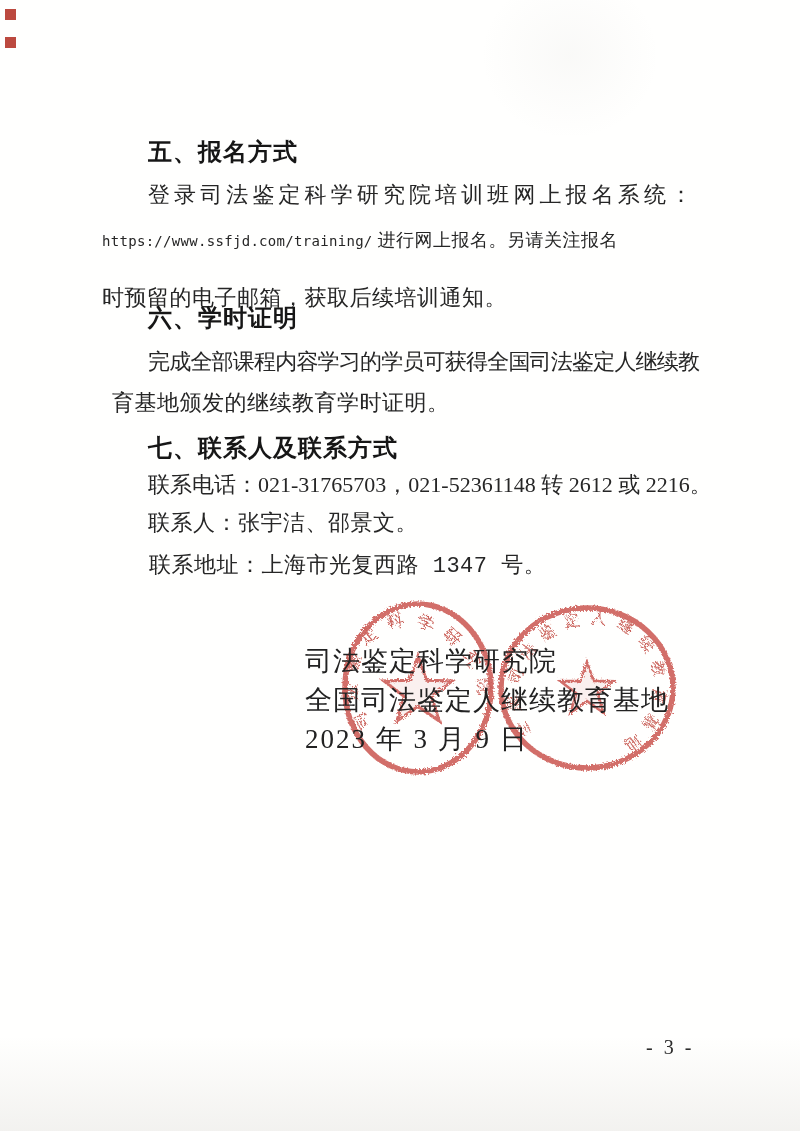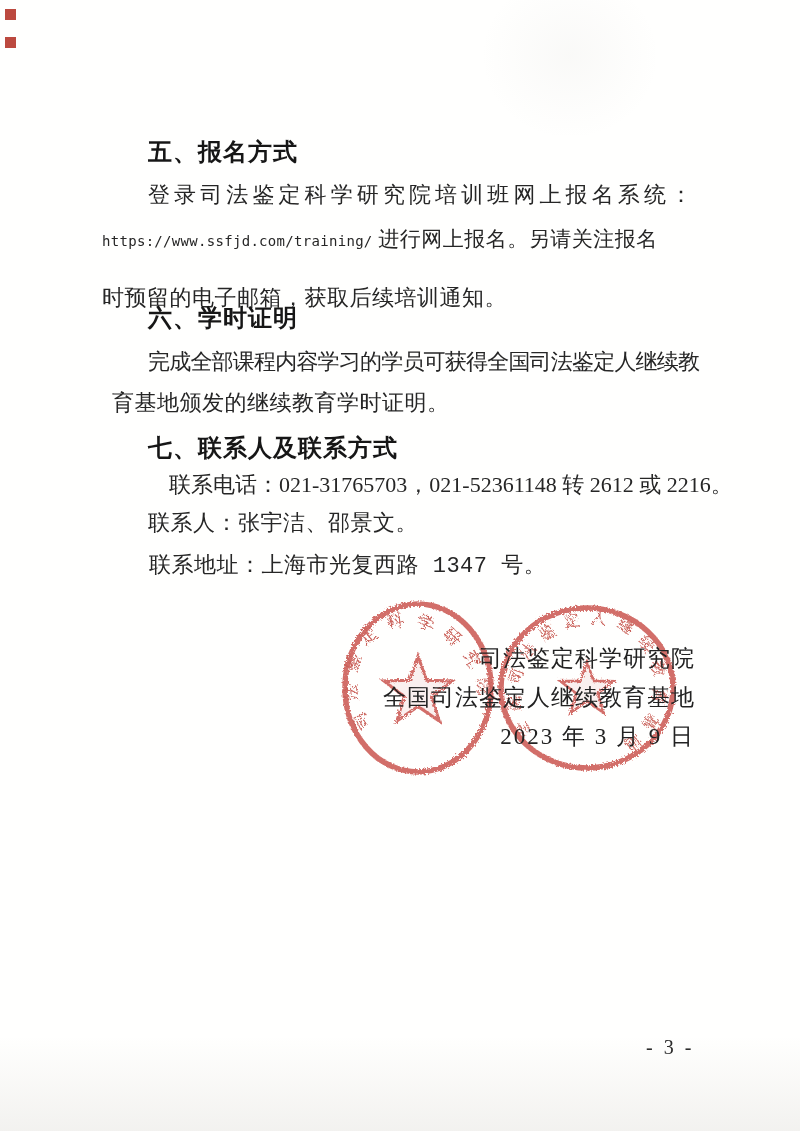--- a/index.html
+++ b/index.html
@@ -35,27 +35,27 @@
   .line {
     position:absolute; font-size:22px; line-height:1.15;
     white-space:nowrap; letter-spacing:0.5px;
   }
   .spread { letter-spacing:4.1px; }
   .tight  { letter-spacing:-0.8px; }
   .url {
     font-family:"DejaVu Sans Mono","Liberation Mono",monospace;
     font-size:14px; letter-spacing:0.3px;
   }
-  .url-rest { font-size:21px; }
+  .url-rest { font-size:18px; }
   .signature {
     position:absolute; left:305px; top:0; width:390px;
     text-align:center; z-index:3;
   }
-  .sig-line { position:absolute; left:0; width:390px; text-align:right;
-    font-size:23px; letter-spacing:1px; white-space:nowrap; color:#222; }
+  .sig-line { position:absolute; left:0; width:390px; text-align:left;
+    font-size:27px; letter-spacing:1px; white-space:nowrap; color:#222; }
   .seal-svg {
     position:absolute; left:330px; top:593px; width:360px; height:200px;
     mix-blend-mode:multiply; z-index:2;
   }
   .page-number {
     position:absolute; left:646px; top:1036px;
     font-size:20px; letter-spacing:3px; color:#2a2a2a; white-space:nowrap;
   }
 </style>
 </head>
@@ -72,21 +72,21 @@
   <div class="line" style="left:102px; top:226px;">
     <span class="url">https://www.ssfjd.com/training/</span><span class="url-rest"> 进行网上报名。另请关注报名</span>
   </div>
   <div class="line" style="left:102px; top:265px;margin-top:20px;">时预留的电子邮箱，获取后续培训通知。</div>
 
   <div class="heading" style="left:148px; top:306px;">六、学时证明</div>
   <div class="line tight" style="left:148px; top:349px;">完成全部课程内容学习的学员可获得全国司法鉴定人继续教</div>
   <div class="line" style="left:102px; top:390px;margin-left:10px;">育基地颁发的继续教育学时证明。</div>
 
   <div class="heading" style="left:148px; top:436px;">七、联系人及联系方式</div>
-  <div class="line" style="left:148px; top:472px; letter-spacing:0;margin-left:21px;">联系电话：021-31765703，021-52361148 转 2612 或 2216。</div>
+  <div class="line" style="left:148px; top:472px; letter-spacing:0;">联系电话：021-31765703，021-52361148 转 2612 或 2216。</div>
   <div class="line" style="left:148px; top:510px;">联系人：张宇洁、邵景文。</div>
   <div class="line" style="left:149px; top:554px;font-family:Liberation Mono, monospace;">联系地址：上海市光复西路 1347 号。</div>
 
   <svg class="seal-svg" viewBox="0 0 360 200">
     <defs>
       <filter id="rough" x="-10%" y="-10%" width="120%" height="120%">
         <feTurbulence type="fractalNoise" baseFrequency="0.55" numOctaves="2" result="n"></feTurbulence>
         <feDisplacementMap in="SourceGraphic" in2="n" scale="5"></feDisplacementMap>
       </filter>
       <path id="leftArc" d="M 30,99 a 58,70 0 1,1 116,0 a 58,70 0 1,1 -116,0" fill="none"></path>

